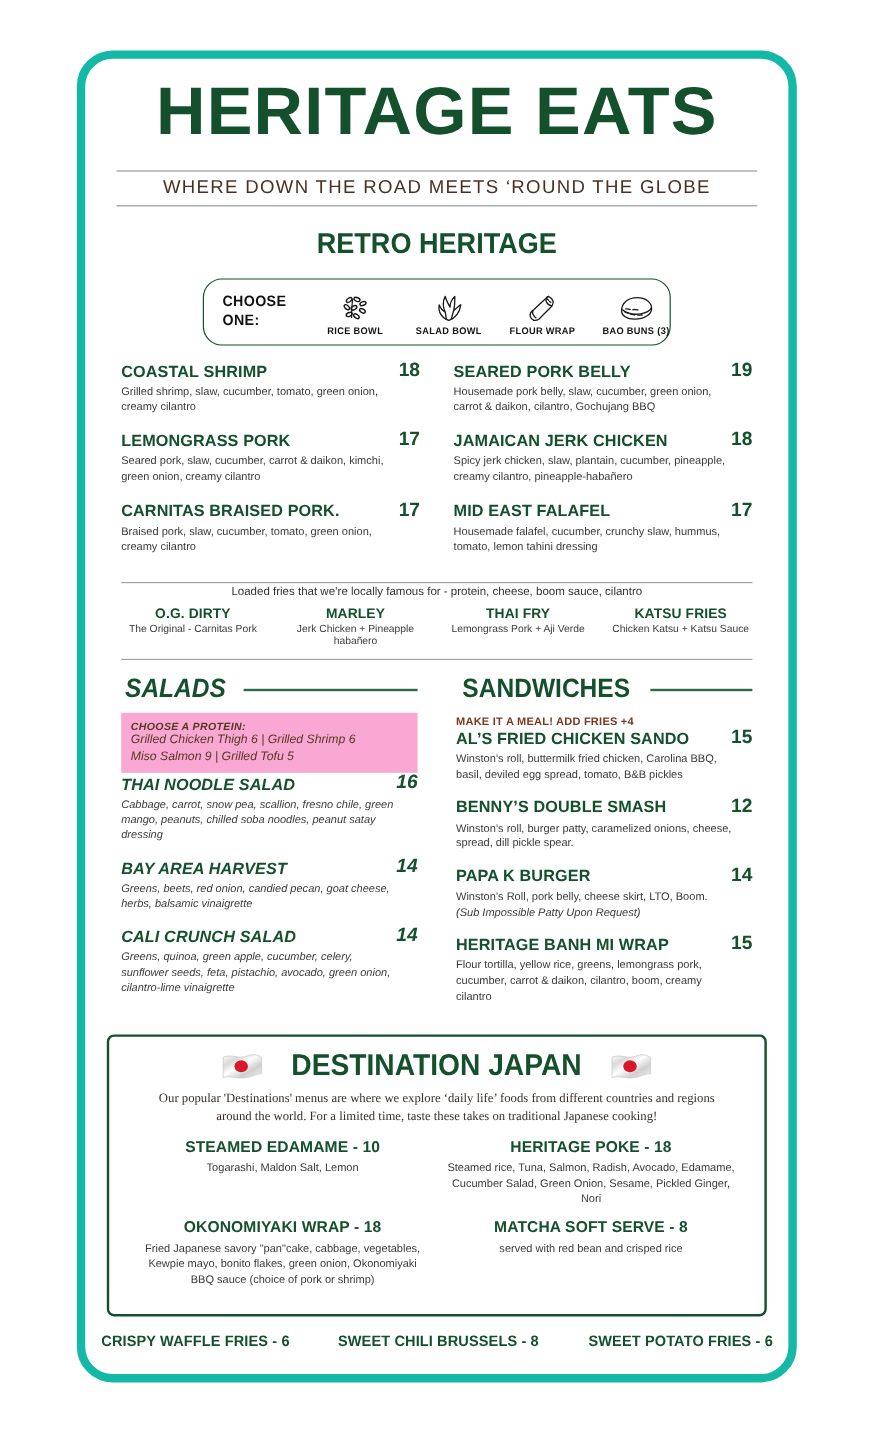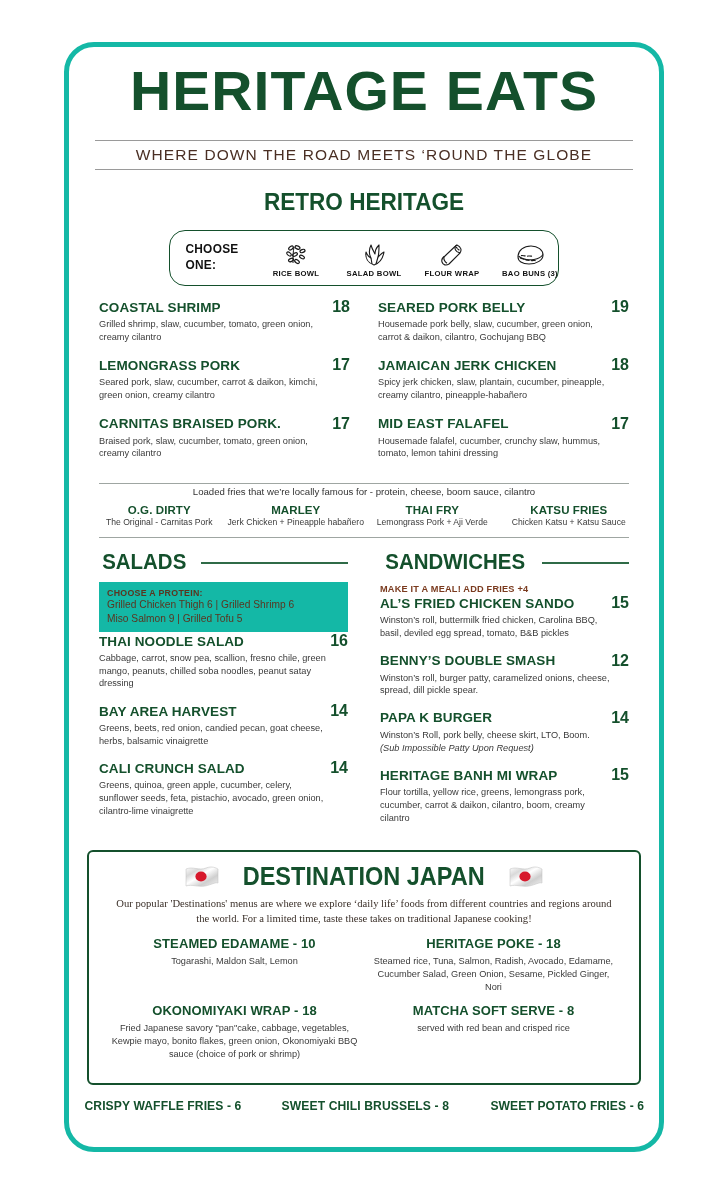--- a/index.html
+++ b/index.html
@@ -14,21 +14,21 @@
     color: #1d1d1d;
     overflow: hidden;
   }
 
   .menu-card {
     position: absolute;
     left: 64px;
     top: 42px;
     width: 600px;
     height: 1110px;
-    border: 5px solid #14b8a6;
+    border: 7px solid #14b8a6;
     border-radius: 30px;
     box-sizing: border-box;
     background: #ffffff;
   }
 
   
   .masthead {
     text-align: center;
     padding-top: 16px;
   }
@@ -199,21 +199,21 @@
     color: #3a3a3a;
     margin-top: 1px;
   }
 
   
   .sec2 {
     display: flex;
     margin: 11px 30px 0 30px;
   }
   .sec2 .col { width: 50%; box-sizing: border-box; }
-  .sec2 .col.left { padding-right: 16px; }
+  .sec2 .col.left { padding-right: 16px; font-style: italic; }
   .sec2 .col.right { padding-left: 16px; }
 
   .big-head {
     display: flex;
     align-items: center;
   }
   .big-head .txt {
     font-weight: 700;
     font-size: 22px;
     color: #14502c;
@@ -223,21 +223,21 @@
   }
   .big-head .line {
     flex: 1;
     height: 2px;
     background: #2f6b47;
     margin-left: 12px;
     margin-top: 2px;
   }
 
   .protein-box {
-    background: #14b8a6;
+    background: #f9a8d4;
     padding: 6px 8px 7px 8px;
     margin-top: 7px;
   }
   .protein-box .pb-title {
     font-weight: 700;
     font-size: 8.8px;
     letter-spacing: 0.3px;
     color: #5a3520;
   }
   .protein-box .pb-line {

